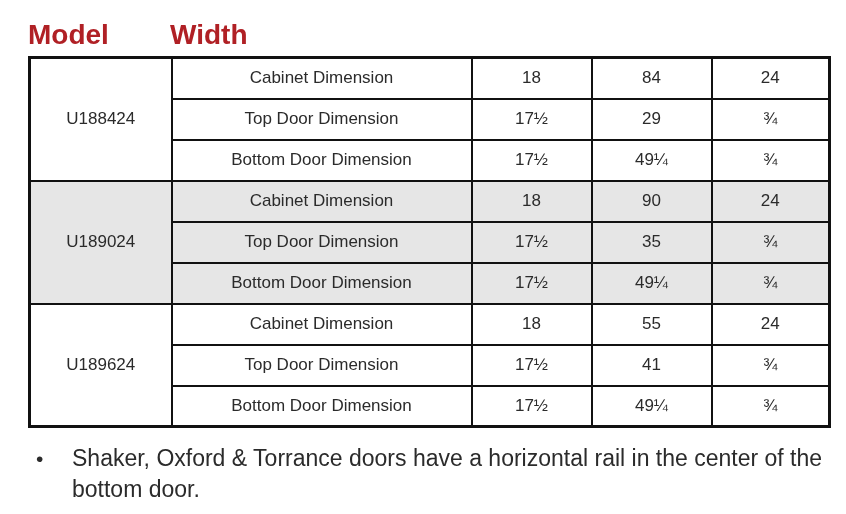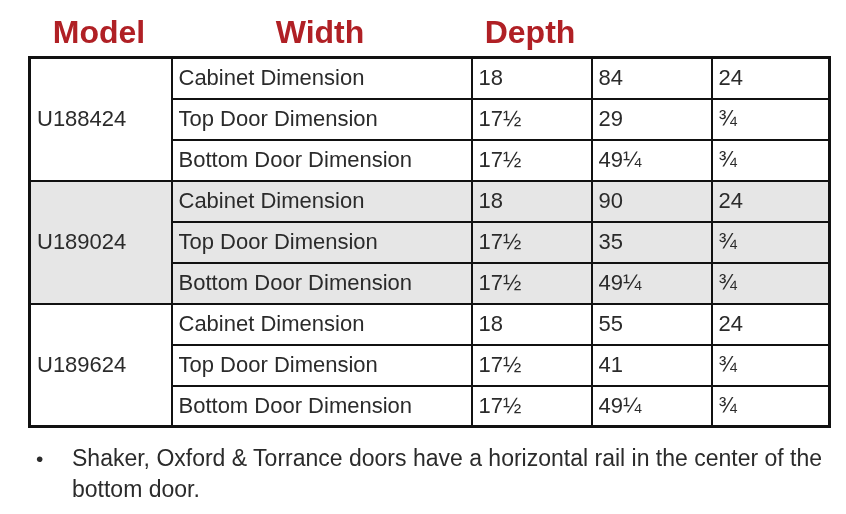--- a/index.html
+++ b/index.html
@@ -21,38 +21,38 @@
   
   .col-header {
     display: grid;
     grid-template-columns: 142px 300px 120px 120px 118px;
     width: 800px;
     height: 54px;
     align-items: end;
     padding-bottom: 5px;
   }
   .col-header span {
-    text-align: center;
     font-weight: bold;
-    font-size: 32px;
+    font-size: 28px;
     letter-spacing: 0px;
     color: var(--header-red);
   }
 
   
   table.spec {
     border-collapse: collapse;
     table-layout: fixed;
     width: 800px;
     border: 3px solid var(--border-color);
   }
   table.spec td {
     border: 2px solid var(--border-color);
+    text-align: center;
     vertical-align: middle;
-    font-size: 22px;
+    font-size: 17px;
     height: 41px;
     padding: 0 6px;
     background: #ffffff;
   }
   table.spec col.c-model  { width: 142px; }
   table.spec col.c-desc   { width: 300px; }
   table.spec col.c-width  { width: 120px; }
   table.spec col.c-height { width: 120px; }
   table.spec col.c-depth  { width: 118px; }
   tbody.shaded td { background: var(--row-shade); }
@@ -74,21 +74,20 @@
   .footnote .note-text { flex: 1; }
 </style>
 </head>
 <body>
 
 <div class="sheet">
 
   <div class="col-header">
     <span>Model</span>
     <span>Width</span>
-    <span>Depth</span>
   </div>
 
   <table class="spec">
     <colgroup>
       <col class="c-model">
         <col class="c-desc">
         <col class="c-width">
         <col class="c-height">
         <col class="c-depth">
     </colgroup>

